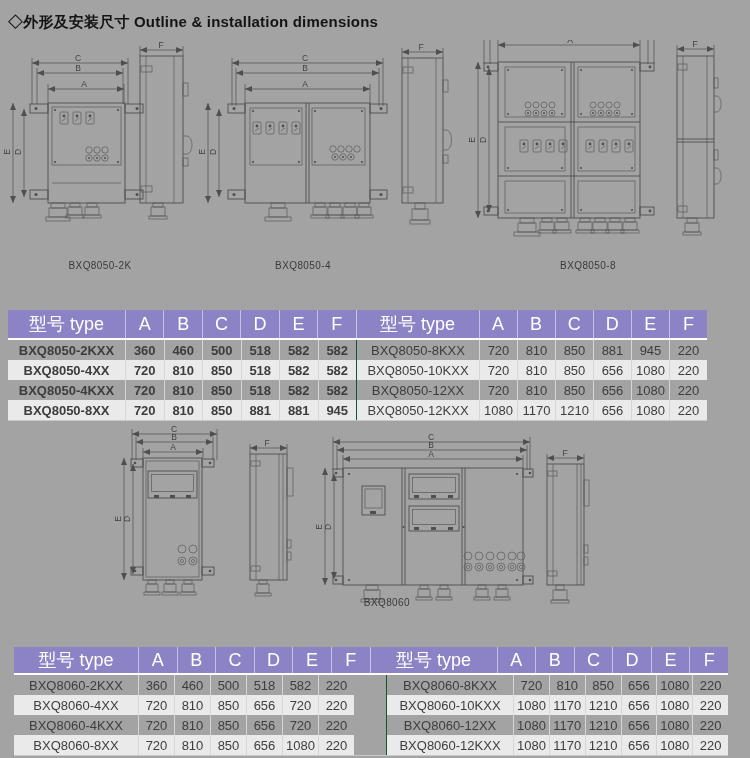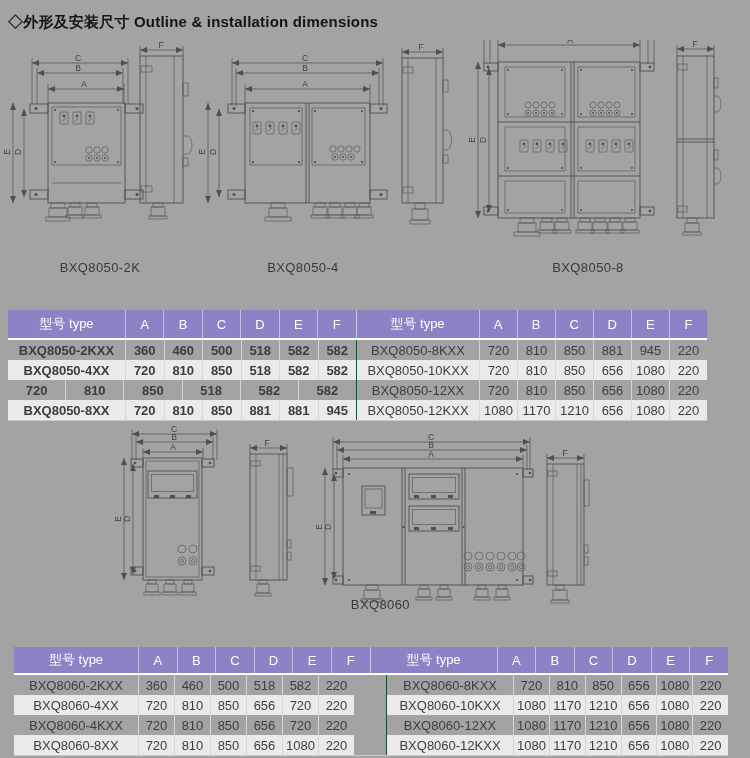--- a/index.html
+++ b/index.html
@@ -1,34 +1,34 @@
 <!DOCTYPE html>
 <html><head>
 <meta charset="utf-8">
 <style>
   html,body{margin:0;padding:0;background:#fff;}
   .page{position:relative;width:750px;height:758px;background:#a3a3a3;overflow:hidden;
         font-family:"Liberation Sans",sans-serif;}
   .title{position:absolute;left:8px;top:13px;font-size:15px;font-weight:700;color:#141414;
          letter-spacing:0.2px;white-space:nowrap;}
-  .cap{position:absolute;font-size:13px;color:#3a3a3a;letter-spacing:0.4px;text-align:center;}
+  .cap{position:absolute;font-size:10px;color:#3a3a3a;letter-spacing:0.4px;text-align:center;}
   svg{position:absolute;left:0;}
   .svg-top{top:40px;}
   .svg-mid{top:420px;}
   svg .ln{fill:none;stroke:#4f4f4f;stroke-width:0.9;}
   svg .thin{fill:none;stroke:#5a5a5a;stroke-width:0.7;}
   svg .dm{fill:none;stroke:#4f4f4f;stroke-width:0.7;}
   svg .bd{fill:#4f4f4f;stroke:none;}
   svg text.dt{font-family:"Liberation Sans",sans-serif;font-size:8.5px;fill:#3f3f3f;}
   
   .tbl{position:absolute;border-bottom:1px solid #c9c9c9;}
   .thead,.trowwrap{display:flex;}
   .thead .hhalf{display:flex;background:#8c82c6;}
   .hhalf+.hhalf{border-left:1px solid rgba(255,255,255,0.55);}
-  .hc{display:flex;align-items:center;justify-content:center;color:#ffffff;font-size:13px;
+  .hc{display:flex;align-items:center;justify-content:center;color:#ffffff;font-size:18px;
       box-sizing:border-box;}
   .hc+.hc{border-left:1px solid rgba(255,255,255,0.5);}
   .t1 .hc{height:28px;}
   .t2 .hc{height:26px;}
   .tbody{display:flex;border-top:2px solid #ffffff;}
   .bhalf{display:flex;flex-direction:column;box-sizing:border-box;}
   .bhalf+.bhalf{border-left:1px solid #14532d;justify-content:flex-end;}
   .trow{display:flex;height:20px;}
   .bhalf .trow:nth-of-type(even){background:#eaeaea;}
   .tc{display:flex;align-items:center;justify-content:center;font-size:13px;color:#3d3d3d;
@@ -421,20 +421,21 @@
             <div class="tc ct">BXQ8050-4XX</div>
             <div class="tc cn">720</div>
             <div class="tc cn">810</div>
             <div class="tc cn">850</div>
             <div class="tc cn">518</div>
             <div class="tc cn">582</div>
             <div class="tc cn">582</div>
           </div>
 
           <div class="trow">
+            <div class="tc ct">BXQ8050-4KXX</div>
             <div class="tc cn">720</div>
             <div class="tc cn">810</div>
             <div class="tc cn">850</div>
             <div class="tc cn">518</div>
             <div class="tc cn">582</div>
             <div class="tc cn">582</div>
           </div>
 
           <div class="trow">
             <div class="tc ct">BXQ8050-8XX</div>

